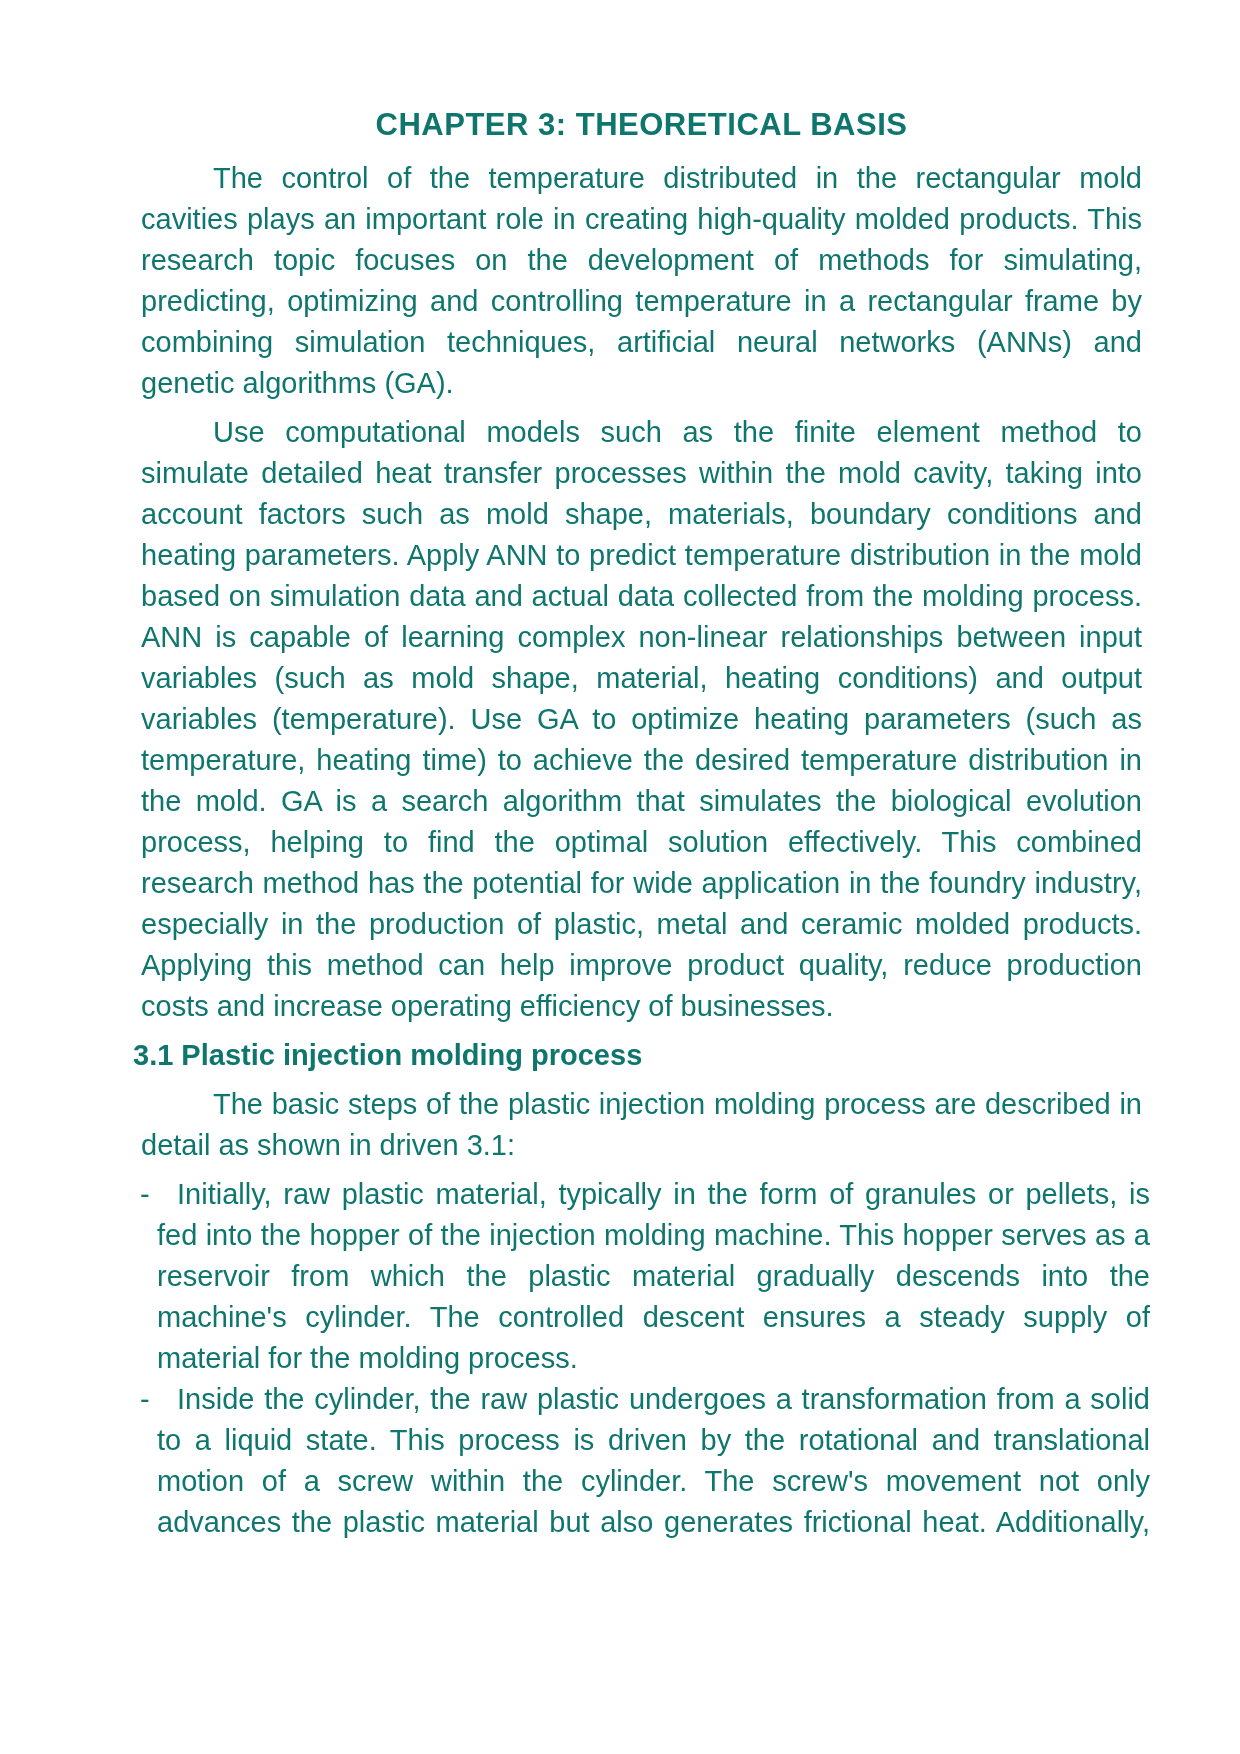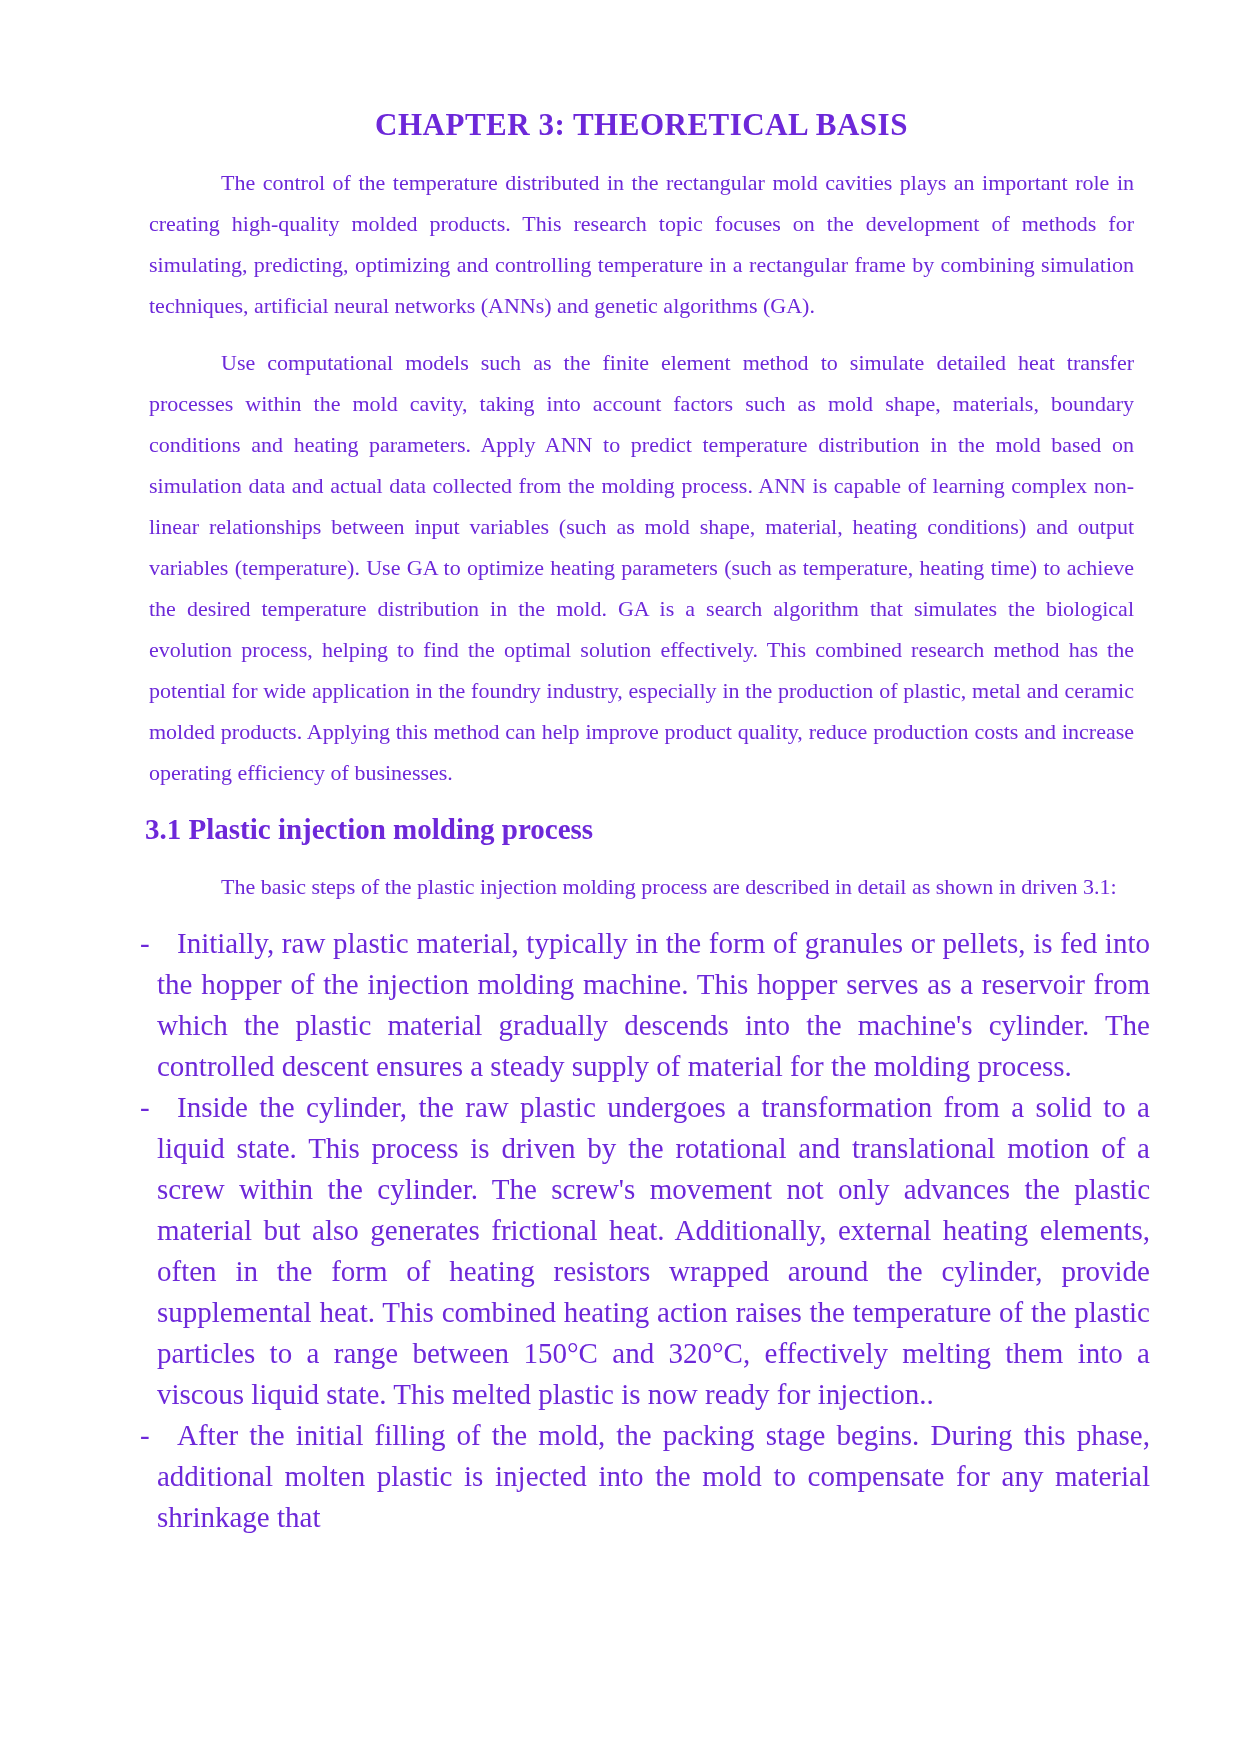--- a/index.html
+++ b/index.html
@@ -5,49 +5,49 @@
   html, body {
     margin: 0;
     padding: 0;
     background: #ffffff;
   }
   .page {
     position: relative;
     width: 1240px;
     height: 1549px;
     background: #ffffff;
-    color: #6d28d9;
-    font-family: Liberation Serif, serif;
+    color: #0f766e;
+    font-family: Liberation Sans, sans-serif;
     overflow: hidden;
   }
   .content {
     position: absolute;
     left: 133px;
     top: 104px;
     width: 1017px;
   }
   .chapter-title {
     margin: 0 0 12px 0;
     font-size: 31px;
     line-height: 42px;
     font-weight: bold;
     text-align: center;
     letter-spacing: 0.5px;
   }
   .body-par {
-    margin: 16px;
-    font-size: 22px;
+    margin: 8px;
+    font-size: 29px;
     line-height: 41px;
     text-align: justify;
   }
   .first-indent {
     text-indent: 72px;
   }
   .section-heading {
-    margin: 12px;
+    margin: 0;
     font-size: 29px;
     line-height: 41px;
     font-weight: bold;
     text-align: left;
   }
   .list-item {
     position: relative;
     margin: 0;
     padding-left: 24px;
     text-indent: 20px;

